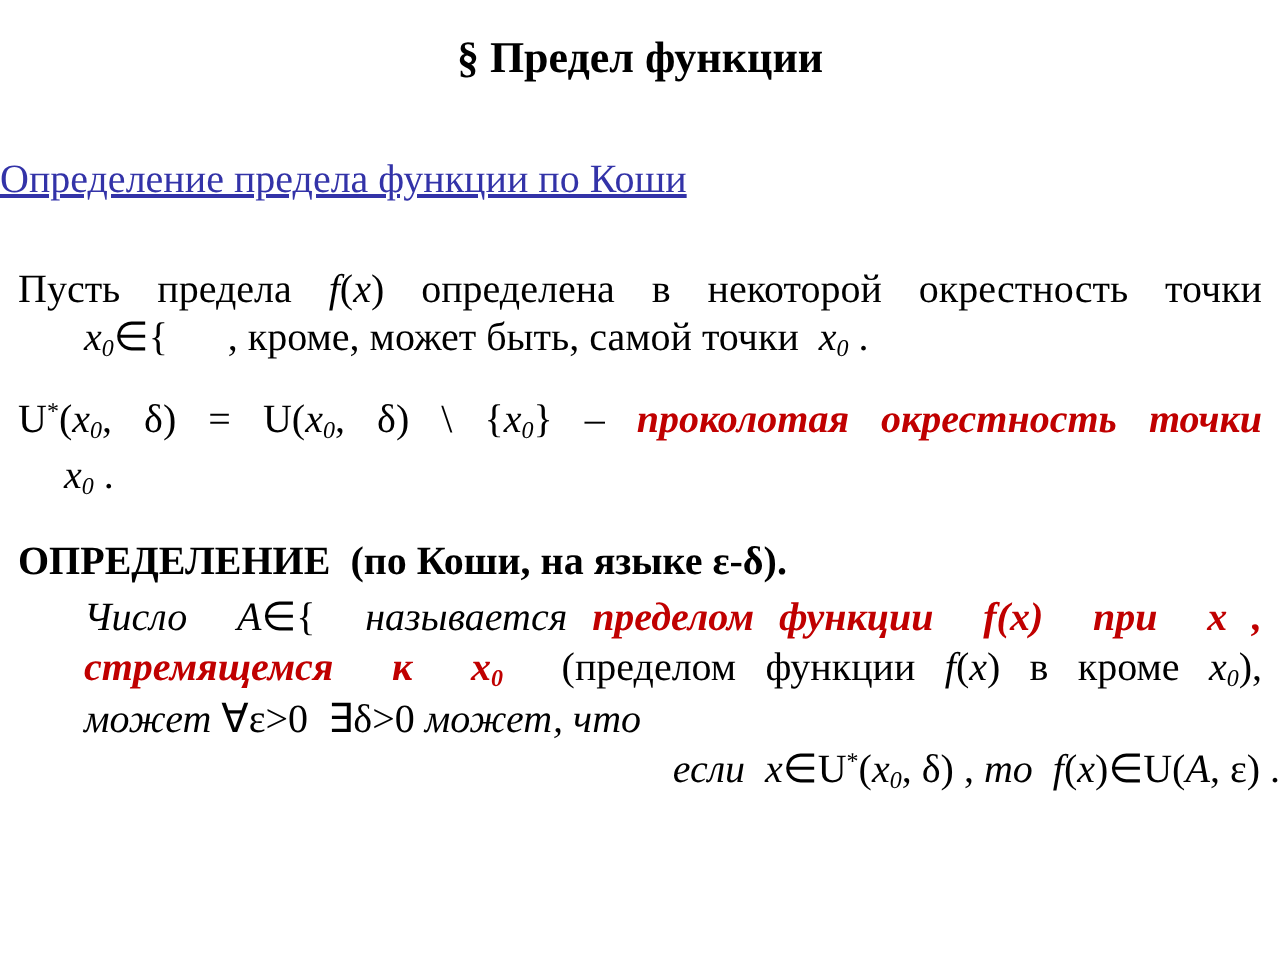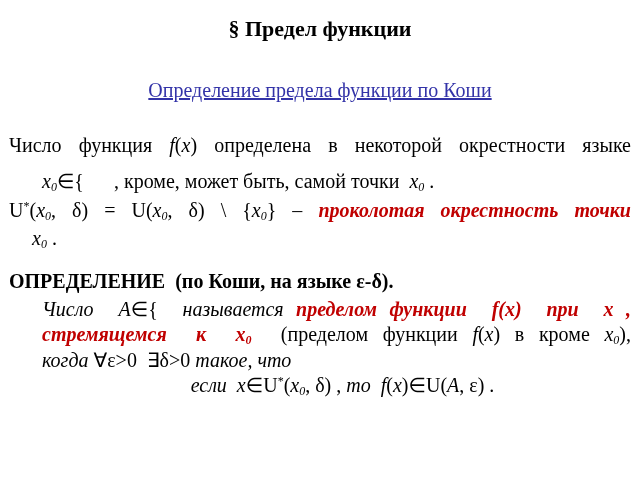--- a/index.html
+++ b/index.html
@@ -7,54 +7,54 @@
   html,body { width:640px; height:480px; }
   body {
     background:var(--background);
     color:var(--text);
     font-family:"Liberation Serif", serif;
   }
   .slide { position:relative; width:640px; height:480px; overflow:hidden; background:var(--background); }
   .line { position:absolute; font-size:20px; line-height:1.25; white-space:nowrap; }
   .just { white-space:normal; text-align:justify; text-align-last:justify; }
   .title-line { top:15px; left:0; width:640px; text-align:center; font-size:22px; font-weight:bold; white-space:normal; }
-  .link-line { top:78px; left:0; width:640px; text-align:center; white-space:normal; }
+  .link-line { top:78px; left:0; width:640px; white-space:normal; }
   .link-line a { color:var(--link); text-decoration:underline; cursor:pointer; }
   .p1l1 { top:133px; left:9px;  width:622px; }
-  .p1l2 { top:169px; left:42px; }
+  .p1l2 { top:157px; left:42px; }
   .p2l1 { top:198px; left:9px;  width:622px; }
   .p2l2 { top:226px; left:32px; }
   .defh { top:269px; left:9px;font-weight:bold; }
   .dl1  { top:297px; left:42px; width:589px; }
   .dl2  { top:322px; left:42px; width:589px; }
   .dl3  { top:348px; left:42px; }
-  .dl4  { top:373px; left:0; width:640px; padding-left:45px; text-align:center; white-space:normal; }
+  .dl4  { top:373px; left:0; width:640px; padding-left:45px; text-align:right; white-space:normal; }
   .rm  { font-style:normal; }
   .it  { font-style:italic; }
   .red { color:var(--red); font-weight:bold; font-style:italic; }
   .sub { font-size:0.6em; font-style:italic; vertical-align:-0.25em; }
   .redsub { font-size:0.6em; font-style:italic; font-weight:bold; color:var(--red); vertical-align:-0.25em; }
   .sup { font-size:0.6em; vertical-align:0.55em; }
 </style>
 </head>
 <body>
 
 <div class="slide">
 
   <div class="line title-line">§ Предел функции</div>
 
   <div class="line link-line">
     <a>Определение предела функции по Коши</a>
   </div>
 
-  <div class="line just p1l1"><span class="rm">Число функция </span><span class="it">f</span><span class="rm">(</span><span class="it">x</span><span class="rm">) определена в некоторой окрестности языке</span></div>
+  <div class="line just p1l1"><span class="rm">Пусть предела </span><span class="it">f</span><span class="rm">(</span><span class="it">x</span><span class="rm">) определена в некоторой окрестность точки</span></div>
   <div class="line p1l2"><span class="it">x</span><span class="sub">0</span><span class="rm">∈{</span><span class="rm">&nbsp;&nbsp;&nbsp;&nbsp;&nbsp; , кроме, может быть, самой точки&nbsp; </span><span class="it">x</span><span class="sub">0</span><span class="rm">&nbsp;.</span></div>
 
   <div class="line just p2l1"><span class="rm">U</span><span class="sup">*</span><span class="rm">(</span><span class="it">x</span><span class="sub">0</span><span class="rm">, δ) = U(</span><span class="it">x</span><span class="sub">0</span><span class="rm">, δ) \ {</span><span class="it">x</span><span class="sub">0</span><span class="rm">} – </span><span class="red">проколотая окрестность точки</span></div>
   <div class="line p2l2"><span class="it">x</span><span class="sub">0</span><span class="rm">&nbsp;.</span></div>
 
   <div class="line defh"><span class="rm">ОПРЕДЕЛЕНИЕ&nbsp; (по Коши, на языке ε-δ).</span></div>
   <div class="line just dl1"><span class="it">Число&nbsp; A</span><span class="rm">∈{</span><span class="it">&nbsp; называется </span><span class="red">пределом функции&nbsp; f(x)&nbsp; при&nbsp; x ,</span></div>
   <div class="line just dl2"><span class="red">стремящемся&nbsp; к&nbsp; x</span><span class="redsub">0</span><span class="rm">&nbsp; (пределом функции </span><span class="it">f</span><span class="rm">(</span><span class="it">x</span><span class="rm">) в кроме </span><span class="it">x</span><span class="sub">0</span><span class="rm">),</span></div>
-  <div class="line dl3"><span class="it">когда </span><span class="rm">∀ε&gt;0&nbsp; ∃δ&gt;0</span><span class="it"> такое, что</span></div>
+  <div class="line dl3"><span class="it">может </span><span class="rm">∀ε&gt;0&nbsp; ∃δ&gt;0</span><span class="it"> может, что</span></div>
   <div class="line dl4"><span class="it">если&nbsp; x</span><span class="rm">∈U</span><span class="sup">*</span><span class="rm">(</span><span class="it">x</span><span class="sub">0</span><span class="rm">, δ) , </span><span class="it">то&nbsp; f</span><span class="rm">(</span><span class="it">x</span><span class="rm">)</span><span class="rm">∈U(</span><span class="it">A</span><span class="rm">, ε) .</span></div>
 
 </div>
 
 </body></html>

